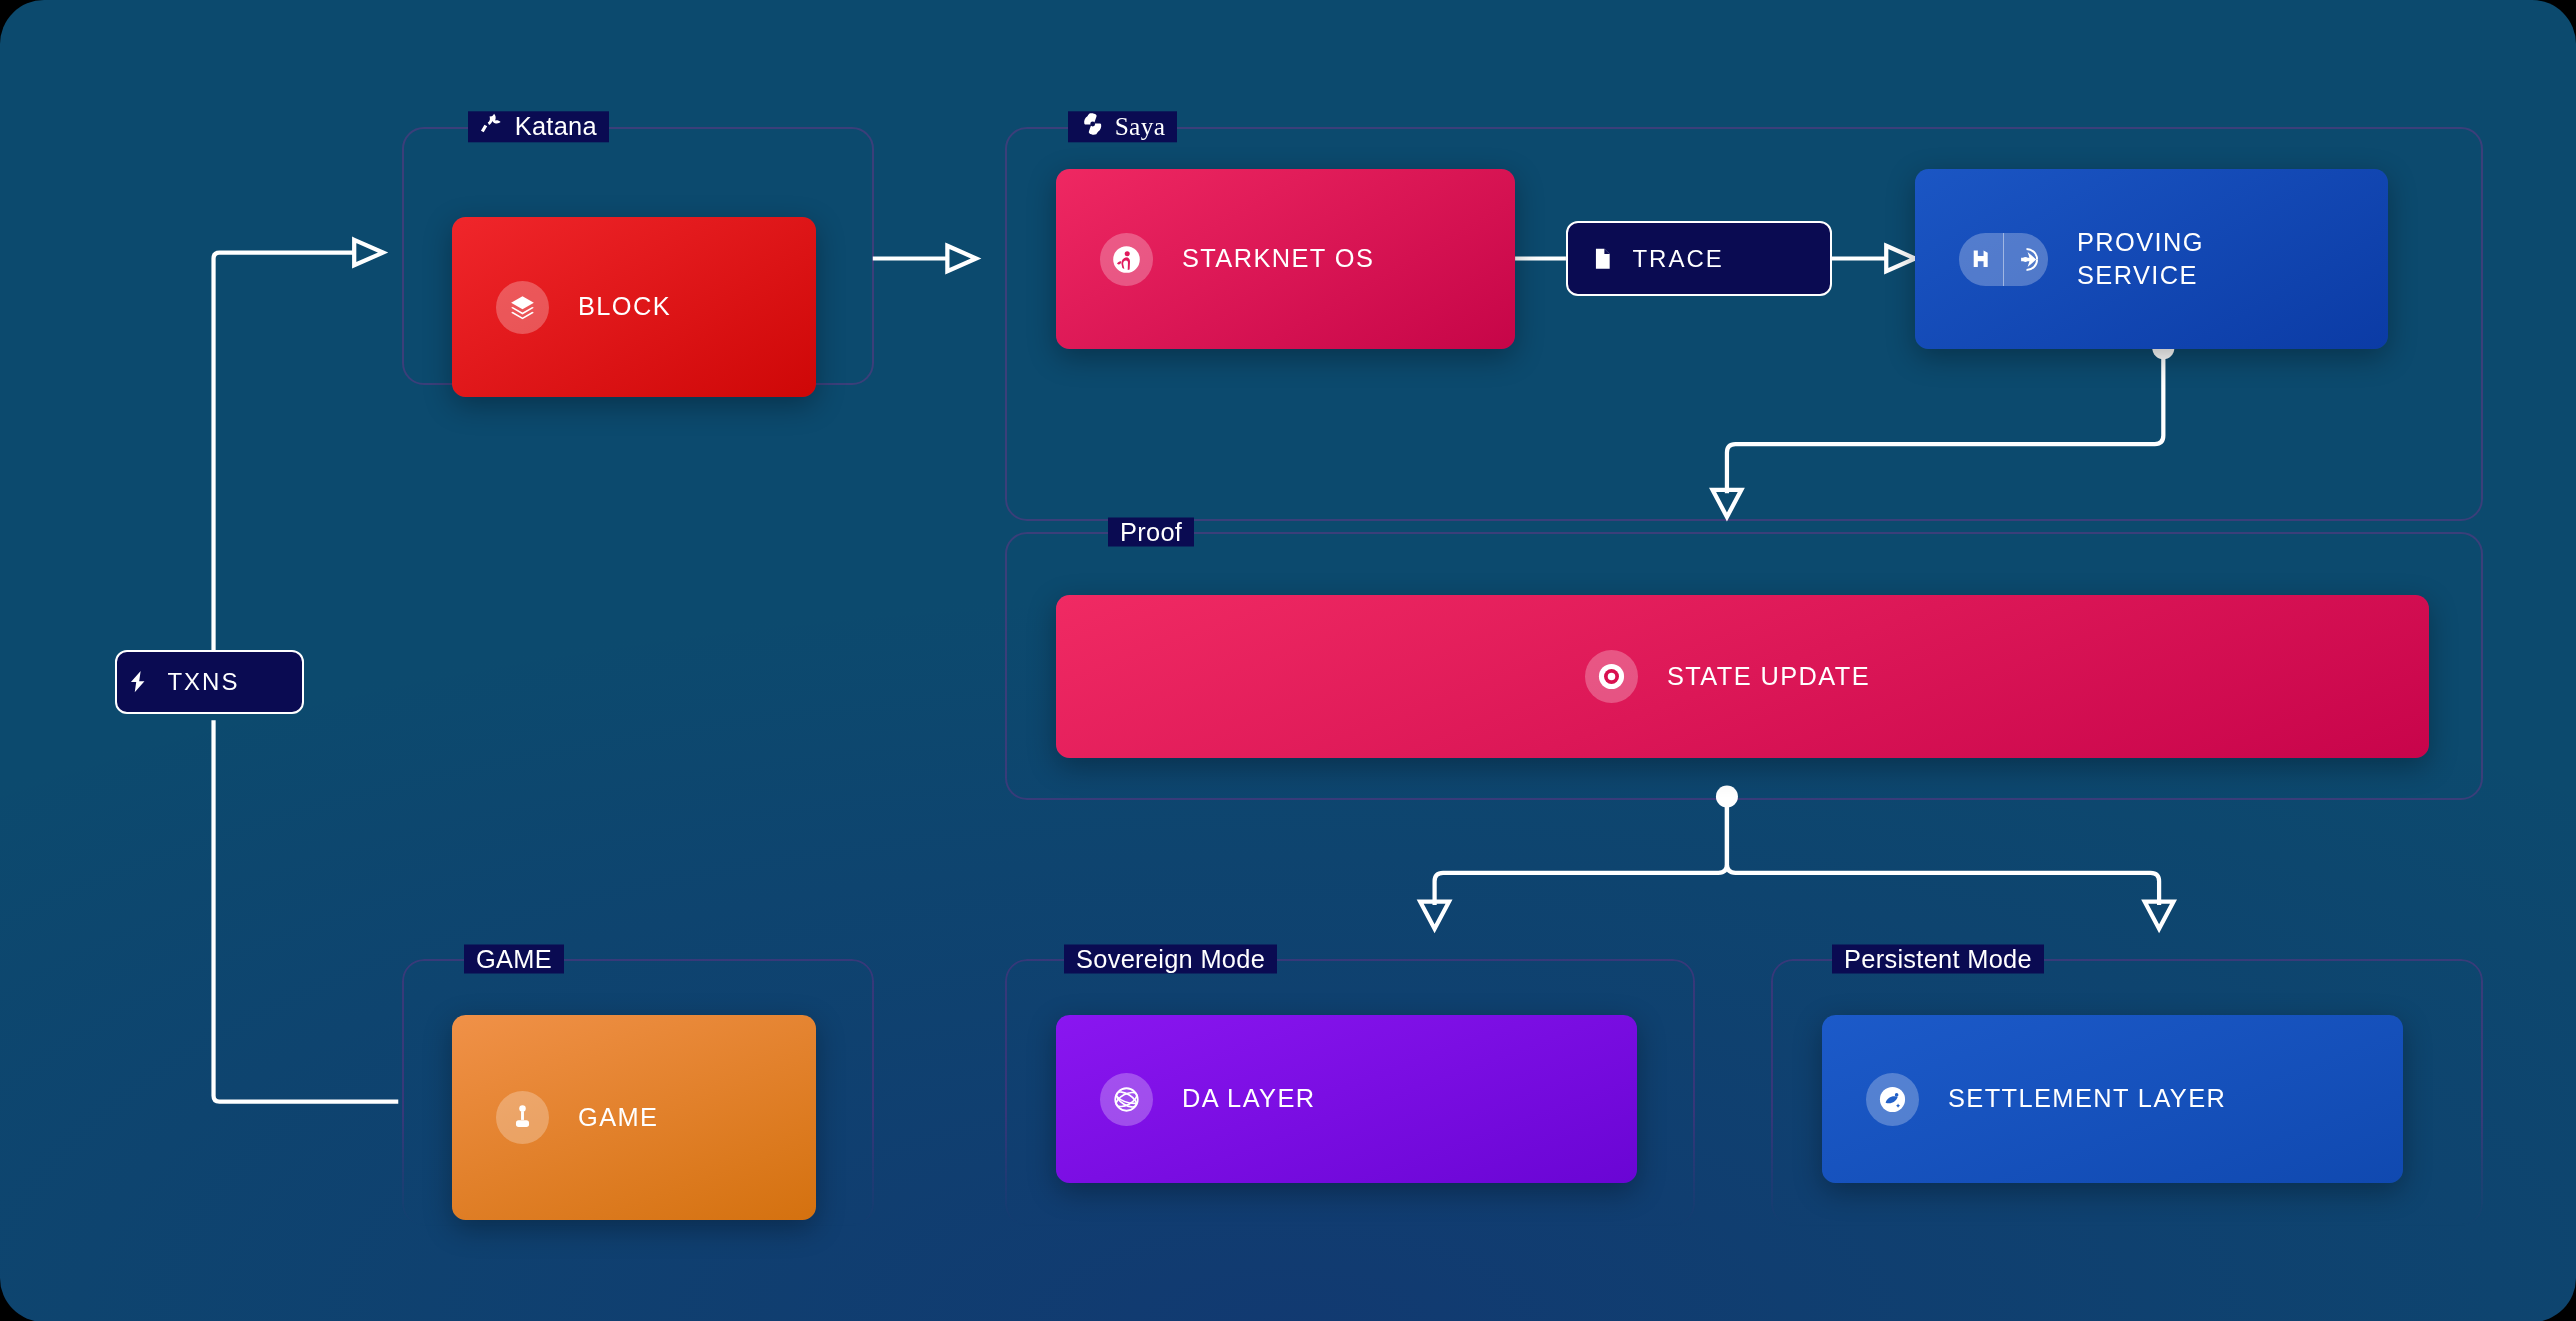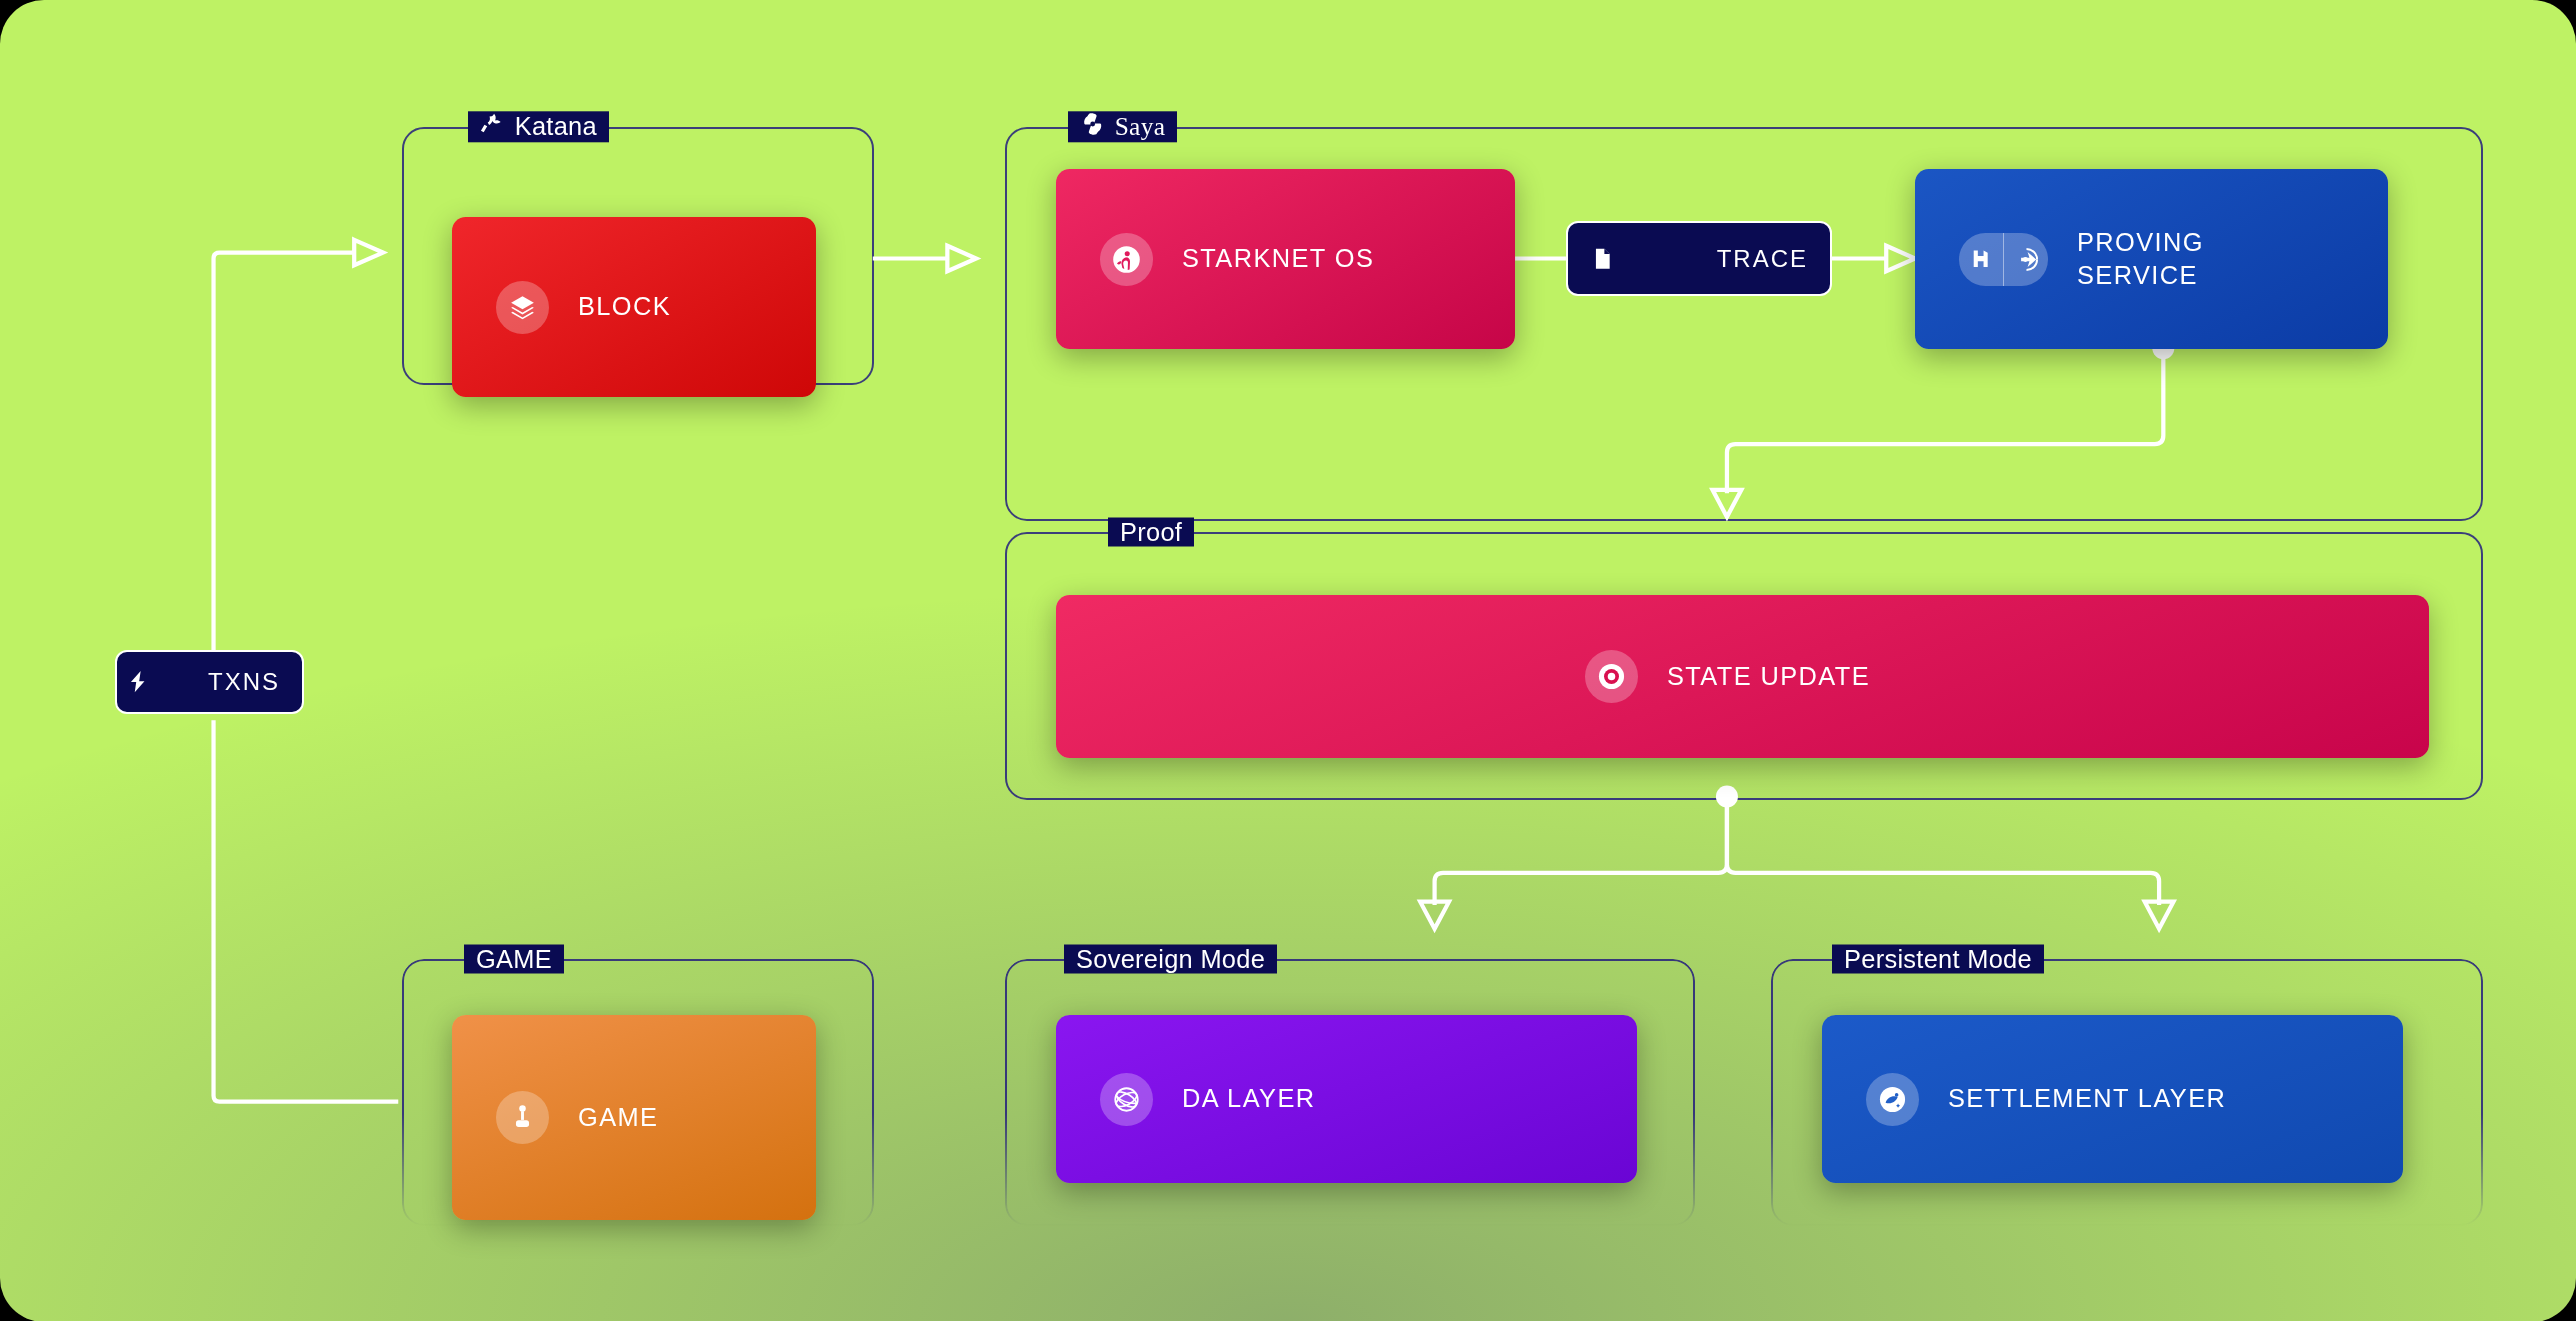--- a/index.html
+++ b/index.html
@@ -1,20 +1,20 @@
 <!DOCTYPE html>
 <html style="font-size:13.6px"><head>
 <meta charset="utf-8">
 <style>
   html,body{margin:0;padding:0;background:#000;}
   body{width:2576px;height:1322px;overflow:hidden;
        font-family:"Liberation Sans","DejaVu Sans",sans-serif;}
 
   #canvas{position:relative;width:2576px;height:1322px;
-          background:#bef264;border-radius:44px;overflow:hidden;}
+          background:#0c4a6e;border-radius:44px;overflow:hidden;}
   #canvas::after{content:"";position:absolute;inset:0;pointer-events:none;
      background:radial-gradient(120% 90% at 50% 100%, rgba(30,20,120,.30) 0%, rgba(10,11,82,0) 62%);}
 
   
   .group{position:absolute;border:2.5px solid #3b3f7a;border-radius:22px;}
   .group.fade{ -webkit-mask-image:linear-gradient(to bottom,#000 0%,#000 58%,transparent 100%);
                mask-image:linear-gradient(to bottom,#000 0%,#000 58%,transparent 100%);}
   .group-label{position:absolute;color:#ffffff;font-size:25.4px;letter-spacing:0.3px;
      white-space:nowrap;display:flex;align-items:center;gap:9.3px;
      background:#0a0b52;padding:0 12px;transform:translateY(-50%);z-index:6;}
@@ -28,21 +28,21 @@
   .ibadge{width:53px;height:53px;border-radius:50%;flex:0 0 auto;
         display:flex;align-items:center;justify-content:center;
         background:rgba(255,255,255,.26);}
   .ibadge svg{width:29px;height:29px;display:block;}
   .ibadge.wide{width:auto;border-radius:29px;padding:0;gap:0;}
   .ibadge.wide .half{width:44px;height:53px;display:flex;align-items:center;justify-content:center;}
   .ibadge.wide .half+.half{border-left:1.7px solid rgba(255,255,255,.45);}
 
   
   .pill{position:absolute;border:2.5px solid #fff;border-radius:12px;background:#0a0b52;
-        display:flex;align-items:center;gap:17px;padding:0 22px;z-index:7;box-sizing:border-box;justify-content:space-between;}
+        display:flex;align-items:center;gap:17px;padding:0 22px;z-index:7;box-sizing:border-box;}
   .pill .plabel{color:#fff;font-size:24px;letter-spacing:2px;white-space:nowrap;}
   .pill svg{width:25.4px;height:25.4px;display:block;}
 
   
   #wires{position:absolute;inset:0;width:2576px;height:1322px;z-index:2;pointer-events:none;}
   #wires path{fill:none;stroke:#fff;stroke-width:5;stroke-linecap:butt;}
   #wires circle{fill:#fff;}
 </style>
 </head>
 <body>

